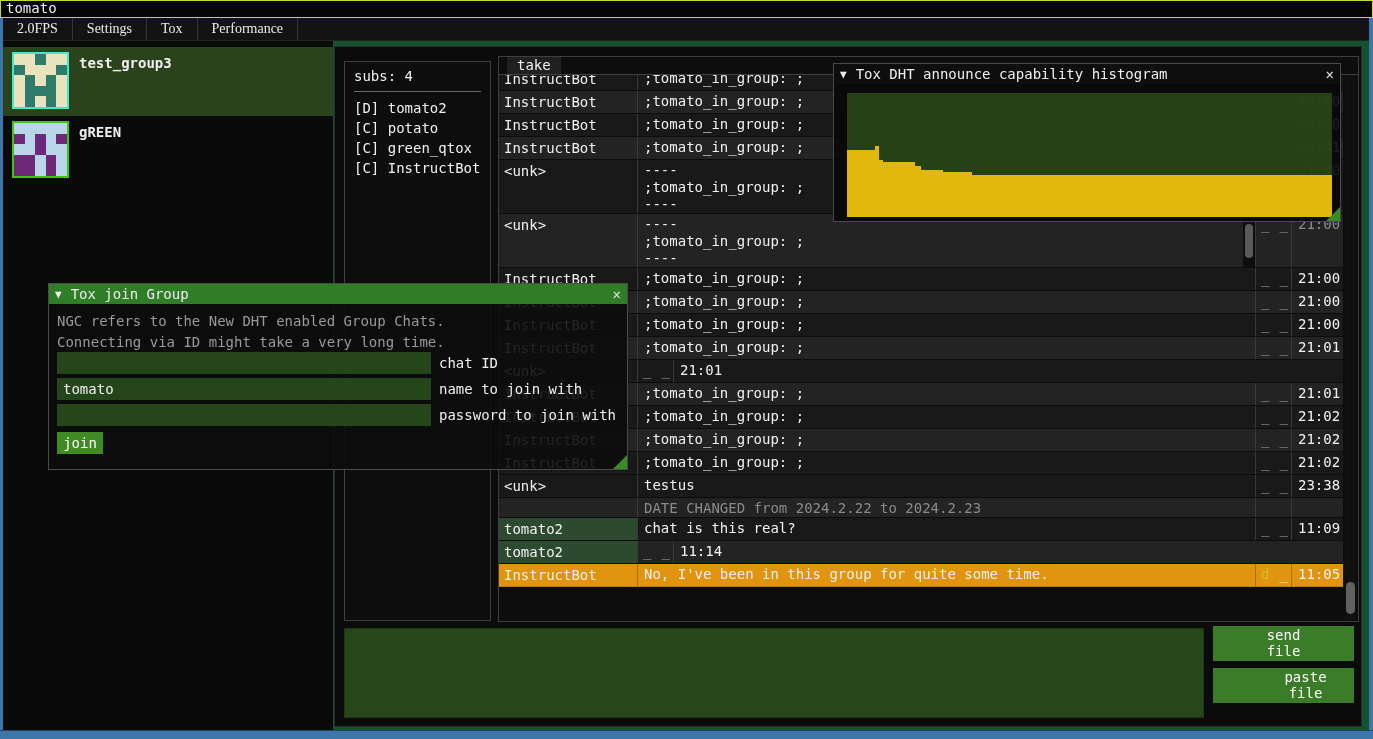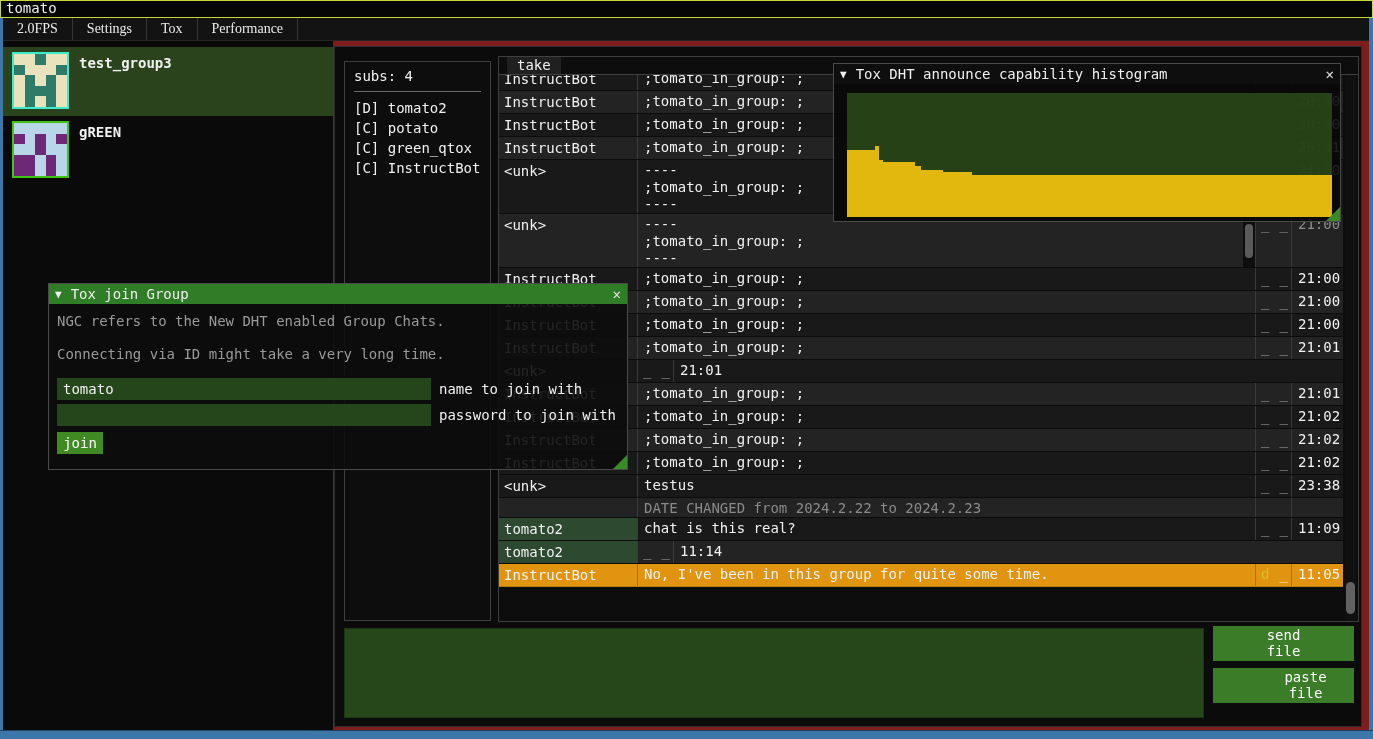--- a/index.html
+++ b/index.html
@@ -1,19 +1,19 @@
 <!DOCTYPE html>
 <html><head>
 <meta charset="utf-8">
 <style>
   * { margin:0; padding:0; box-sizing:border-box; }
   html,body { background:#000; }
   .app {
     position:relative; width:1373px; height:739px; overflow:hidden;
-    background:#7f1d1d;
+    background:#14532d;
     font-family:"DejaVu Sans Mono","Liberation Mono",monospace;
     font-size:14px; color:#f0f0f0;
   }
 
   
   .titlebar { position:absolute; left:0; top:0; width:100%; height:18px;
     background:#060606; border:1px solid #c6d83a; color:#f0f0f0;
     padding:0 0 0 5px; line-height:15px; font-size:14px; }
   .frame-left  { position:absolute; left:0; top:18px; width:3px;  height:712px; background:#3d76a8; }
   .frame-right { position:absolute; right:0; top:18px; width:4px; height:712px; background:#3d76a8; }
@@ -442,21 +442,25 @@
     </div>
   </div>
 
   <div class="fwin join-win">
     <div class="ftitle">
       <span class="collapse">▼</span>
       <span class="wtitle">Tox join Group</span>
       <span class="wclose">✕</span>
     </div>
     <div class="jdesc">NGC refers to the New DHT enabled Group Chats.</div>
-    <div class="jdesc" style="margin-top:12px;">Connecting via ID might take a very long time.</div>
+    <div class="jdesc" style="margin-top:0;">Connecting via ID might take a very long time.</div>
+    <div class="jrow" style="top:68px;">
+      <input value="" style="">
+      <span class="jlabel">chat ID</span>
+    </div>
     <div class="jrow" style="top:94px;">
       <input value="tomato" style="">
       <span class="jlabel">name to join with</span>
     </div>
     <div class="jrow" style="top:120px;">
       <input value="" style="">
       <span class="jlabel">password to join with</span>
     </div>
     <div class="jbtn">join</div>
     <div class="grip"></div>

